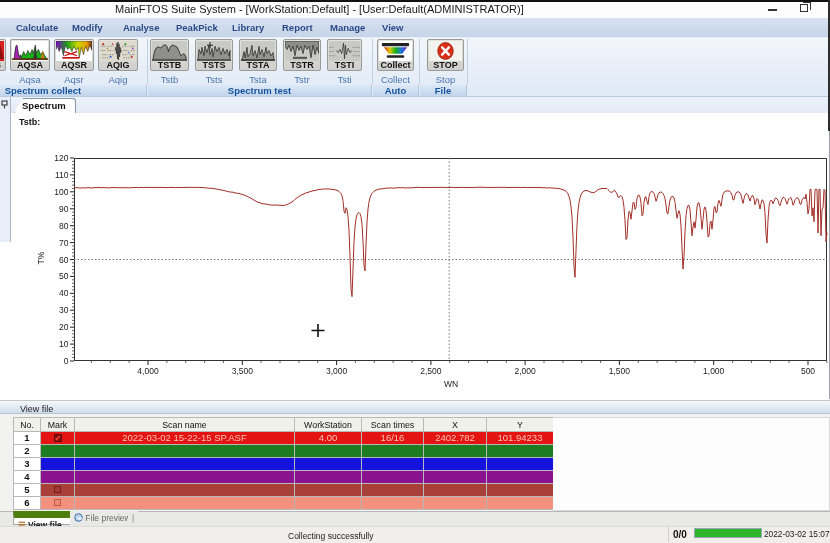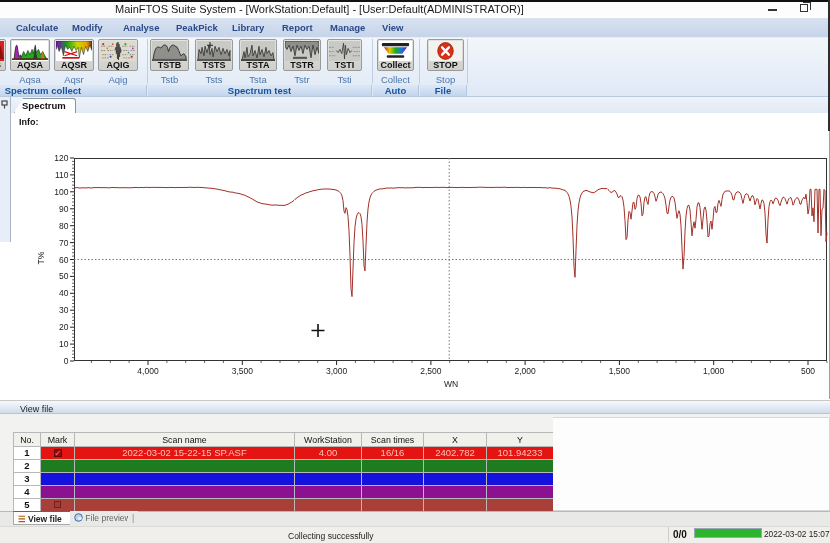--- a/index.html
+++ b/index.html
@@ -41,21 +41,21 @@
 #infobar { left:19px; top:117px; font-size:9px; font-weight:bold; color:#111; }
 #redbar { left:46px; top:116.5px; width:783.5px; height:14px; background:#dc0b03; color:#fff; font-size:8.2px; font-weight:bold; line-height:14px; white-space:nowrap; }
 #redbar .rb1 { position:absolute; left:4px; } 
 #redbar .rb2 { position:absolute; left:167px; }
 #redbar .rb3 { position:absolute; left:241px; }
 #redbar .rbR { position:absolute; right:3px; }
 
 
 #bottompanel { left:0; top:400px; width:830px; height:111px; background:#f2f2f0; border-top:1px solid #c8c8c8; }
 #viewfilelbl { left:20px; top:404px; font-size:9px; color:#222; z-index:5; }
-#tablewrap { left:13px; top:432px; width:540px; }
+#tablewrap { left:13px; top:417px; width:540px; }
 table { border-collapse:collapse; table-layout:fixed; width:540px; font-size:9.5px; }
 td,th { border:1px solid #b8b8b8; padding:0; text-align:center; overflow:hidden; white-space:nowrap; }
 th { height:14px; background:#f1f1ec; font-weight:normal; color:#111; font-size:8.8px; }
 td { height:12px; line-height:12px; }
 #rightwhite { left:553px; top:417px; width:277px; height:94px; background:#fdfdfd; border:1px solid #d8d8d8; border-left:none; }
 
 
 #bottabs { left:0; top:511px; width:830px; height:15px; background:#e9e9e7; border-top:1px solid #b8b8b8; }
 .btab { position:absolute; top:511px; height:14px; font-size:8.5px; background:#fdfdfd; border:1px solid #a8a8a8; border-top:none; padding:2px 4px 0 4px; color:#222; white-space:nowrap; }
 
@@ -240,21 +240,21 @@
   <div class="abs" id="tabrow"></div>
   <div class="abs" id="leftstrip"></div>
   <svg class="abs" style="left:1px;top:100px" width="8" height="9" viewBox="0 0 8 9">
       <rect x="1" y="1" width="5" height="4" fill="none" stroke="#444" stroke-width="1.2"></rect>
       <line x1="3.5" y1="5" x2="3.5" y2="8.5" stroke="#444" stroke-width="1.2"></line>
     </svg>
   <div class="abs" id="spectab"></div>
   <div class="abs" id="spectablbl">Spectrum</div>
 
   <div class="abs" id="chartpanel"></div>
-  <div class="abs" id="infobar">Info:</div>
+  <div class="abs" id="infobar">Tstb:</div>
 
   <svg class="abs" id="chartsvg" style="left:0;top:140px" width="830" height="260" viewBox="0 140 830 260">
     <rect x="12" y="140" width="818" height="260" fill="#fff"></rect>
 <rect x="74.5" y="158.5" width="752" height="202" fill="#fff" stroke="#333" stroke-width="1"></rect>
 <line x1="74" y1="259.5" x2="827" y2="259.5" stroke="#777" stroke-width="1" stroke-dasharray="1.5,2"></line>
 <line x1="449.2" y1="158" x2="449.2" y2="361" stroke="#777" stroke-width="1" stroke-dasharray="1.5,2"></line>
 <line x1="74" y1="361.0" x2="70.0" y2="361.0" stroke="#222" stroke-width="1"></line>
 <text x="68.5" y="364.0" font-size="8.5" fill="#222" text-anchor="end" font-family="Liberation Sans, sans-serif">0</text>
 <line x1="74" y1="344.1" x2="70.0" y2="344.1" stroke="#222" stroke-width="1"></line>
 <text x="68.5" y="347.1" font-size="8.5" fill="#222" text-anchor="end" font-family="Liberation Sans, sans-serif">10</text>
@@ -459,21 +459,21 @@
             <td></td>
             <td></td>
             <td></td>
           </tr>
     </tbody>
       </table>
   </div>
   <div class="abs" id="rightwhite"></div>
 
   <div class="abs" id="bottabs"></div>
-  <div class="btab" style="left:13px;width:64px;border-top:1px solid #4d7c0f;font-weight:bold"><span style="color:#b06010">☰</span> View file</div>
+  <div class="btab" style="left:13px;width:64px;border-top:7px solid #4d7c0f;font-weight:bold"><span style="color:#b06010">☰</span> View file</div>
   <div class="btab" style="left:70px;width:58px;background:#e9e9e7;color:#666;border:none"><svg width="9" height="9" viewBox="0 0 9 9" style="vertical-align:-1px">
         <circle cx="4.5" cy="4.5" r="3.8" fill="#bcd4ea" stroke="#3a6ea8" stroke-width="1"></circle>
         <ellipse cx="5.8" cy="5.6" rx="2" ry="1.5" fill="#e8f2fa"></ellipse>
       </svg> File preview</div>
     <div class="btab" style="left:128px;background:#e9e9e7;color:#888;border:none">|</div>
 
   <div class="abs" id="statusbar"></div>
   <div class="abs" id="collectmsg">Collecting successfully</div>
   <div class="vsep" style="left:668px"></div>
   <div class="abs" id="counts">0/0</div>

